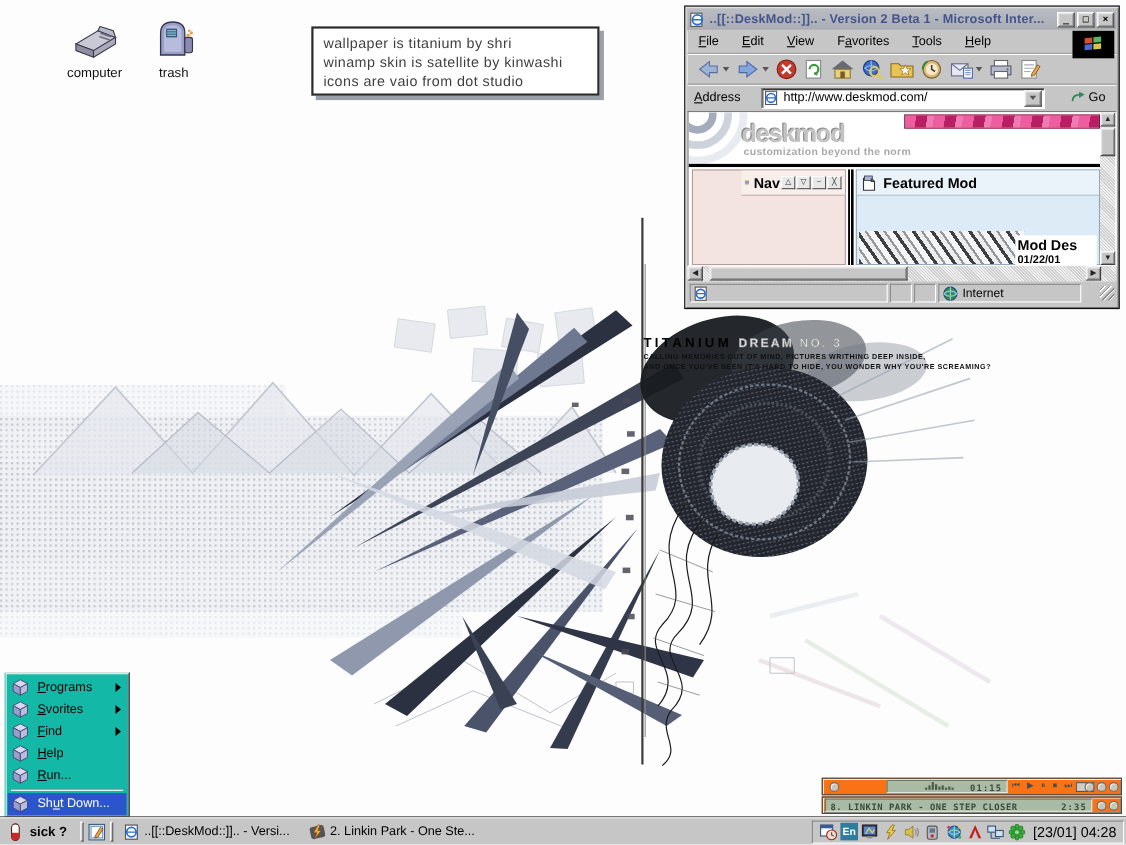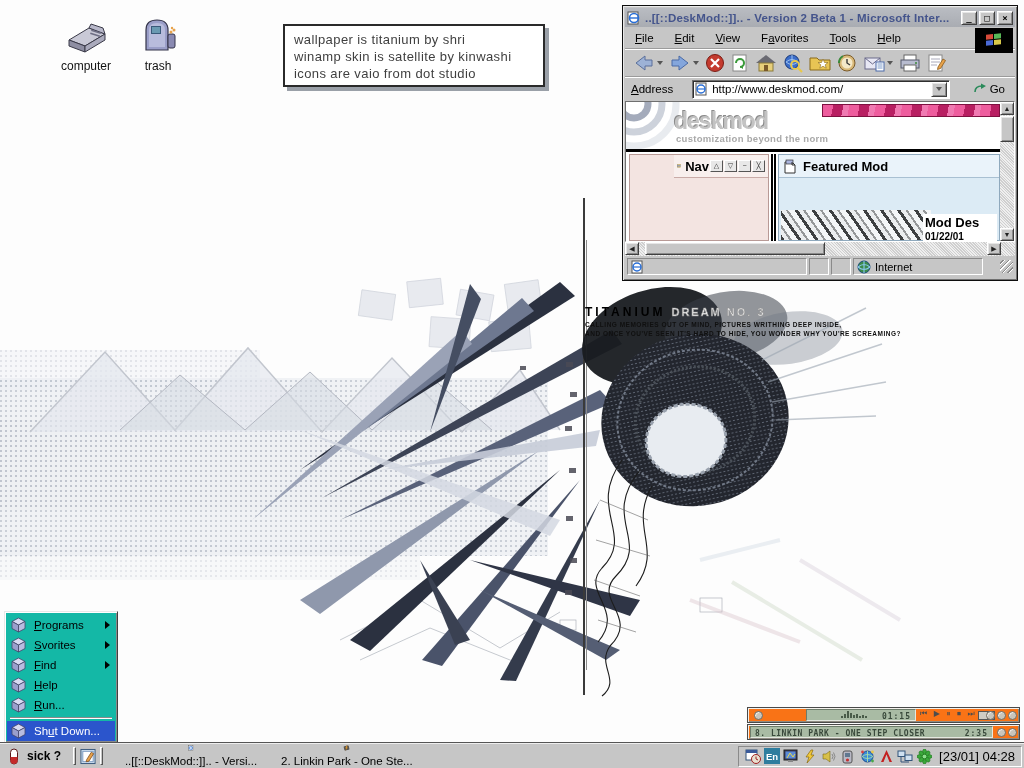--- a/index.html
+++ b/index.html
@@ -112,21 +112,21 @@
   .smi.hl { background:#2b55cc; }
   .smi.hl .slabel { color:#fff; }
   #sm-sep { height:2px; margin:2px 3px; border-top:1px solid #8a8a8a; border-bottom:1px solid #fff; }
 
   
   #taskbar { position:absolute; left:0; top:743px; width:1024px; height:25px; background:#c6c6c6;
              border-top:1px solid #eee; box-shadow:0 -1px 0 #555; display:flex; align-items:center; }
   #start-btn { display:flex; align-items:center; gap:5px; padding:0 8px 0 6px; height:22px; }
   #start-btn .stext { font-size:12px; font-weight:bold; color:#000; }
   .tb-handle { width:3px; height:18px; border:1px solid; border-color:#fff #555 #555 #fff; margin:0 4px; }
-  .tb-task { display:flex; align-items:center; gap:4px; height:22px; padding:0 6px;flex-direction:column; }
+  .tb-task { display:flex; align-items:center; gap:4px; height:22px; padding:0 6px; }
   .tb-task .tlabel { font-size:11.5px; color:#000; white-space:nowrap; }
   #tray { margin-left:auto; height:21px; margin-right:2px; display:flex; align-items:center; gap:3px; padding:0 6px;
           border:1px solid; border-color:#8a8a8a #fff #fff #8a8a8a; }
   .tray-ico { width:16px; height:16px; display:flex; align-items:center; justify-content:center; }
   #lang-en { width:16px; height:16px; background:#2e7d9e; color:#fff; font-size:9.5px; font-weight:bold;
              display:flex; align-items:center; justify-content:center; }
   #clock { font-size:13px; color:#000; margin-left:4px; white-space:nowrap; }
 
   
   #winamp { position:absolute; left:747px; top:707px; width:273px; height:35px; }

